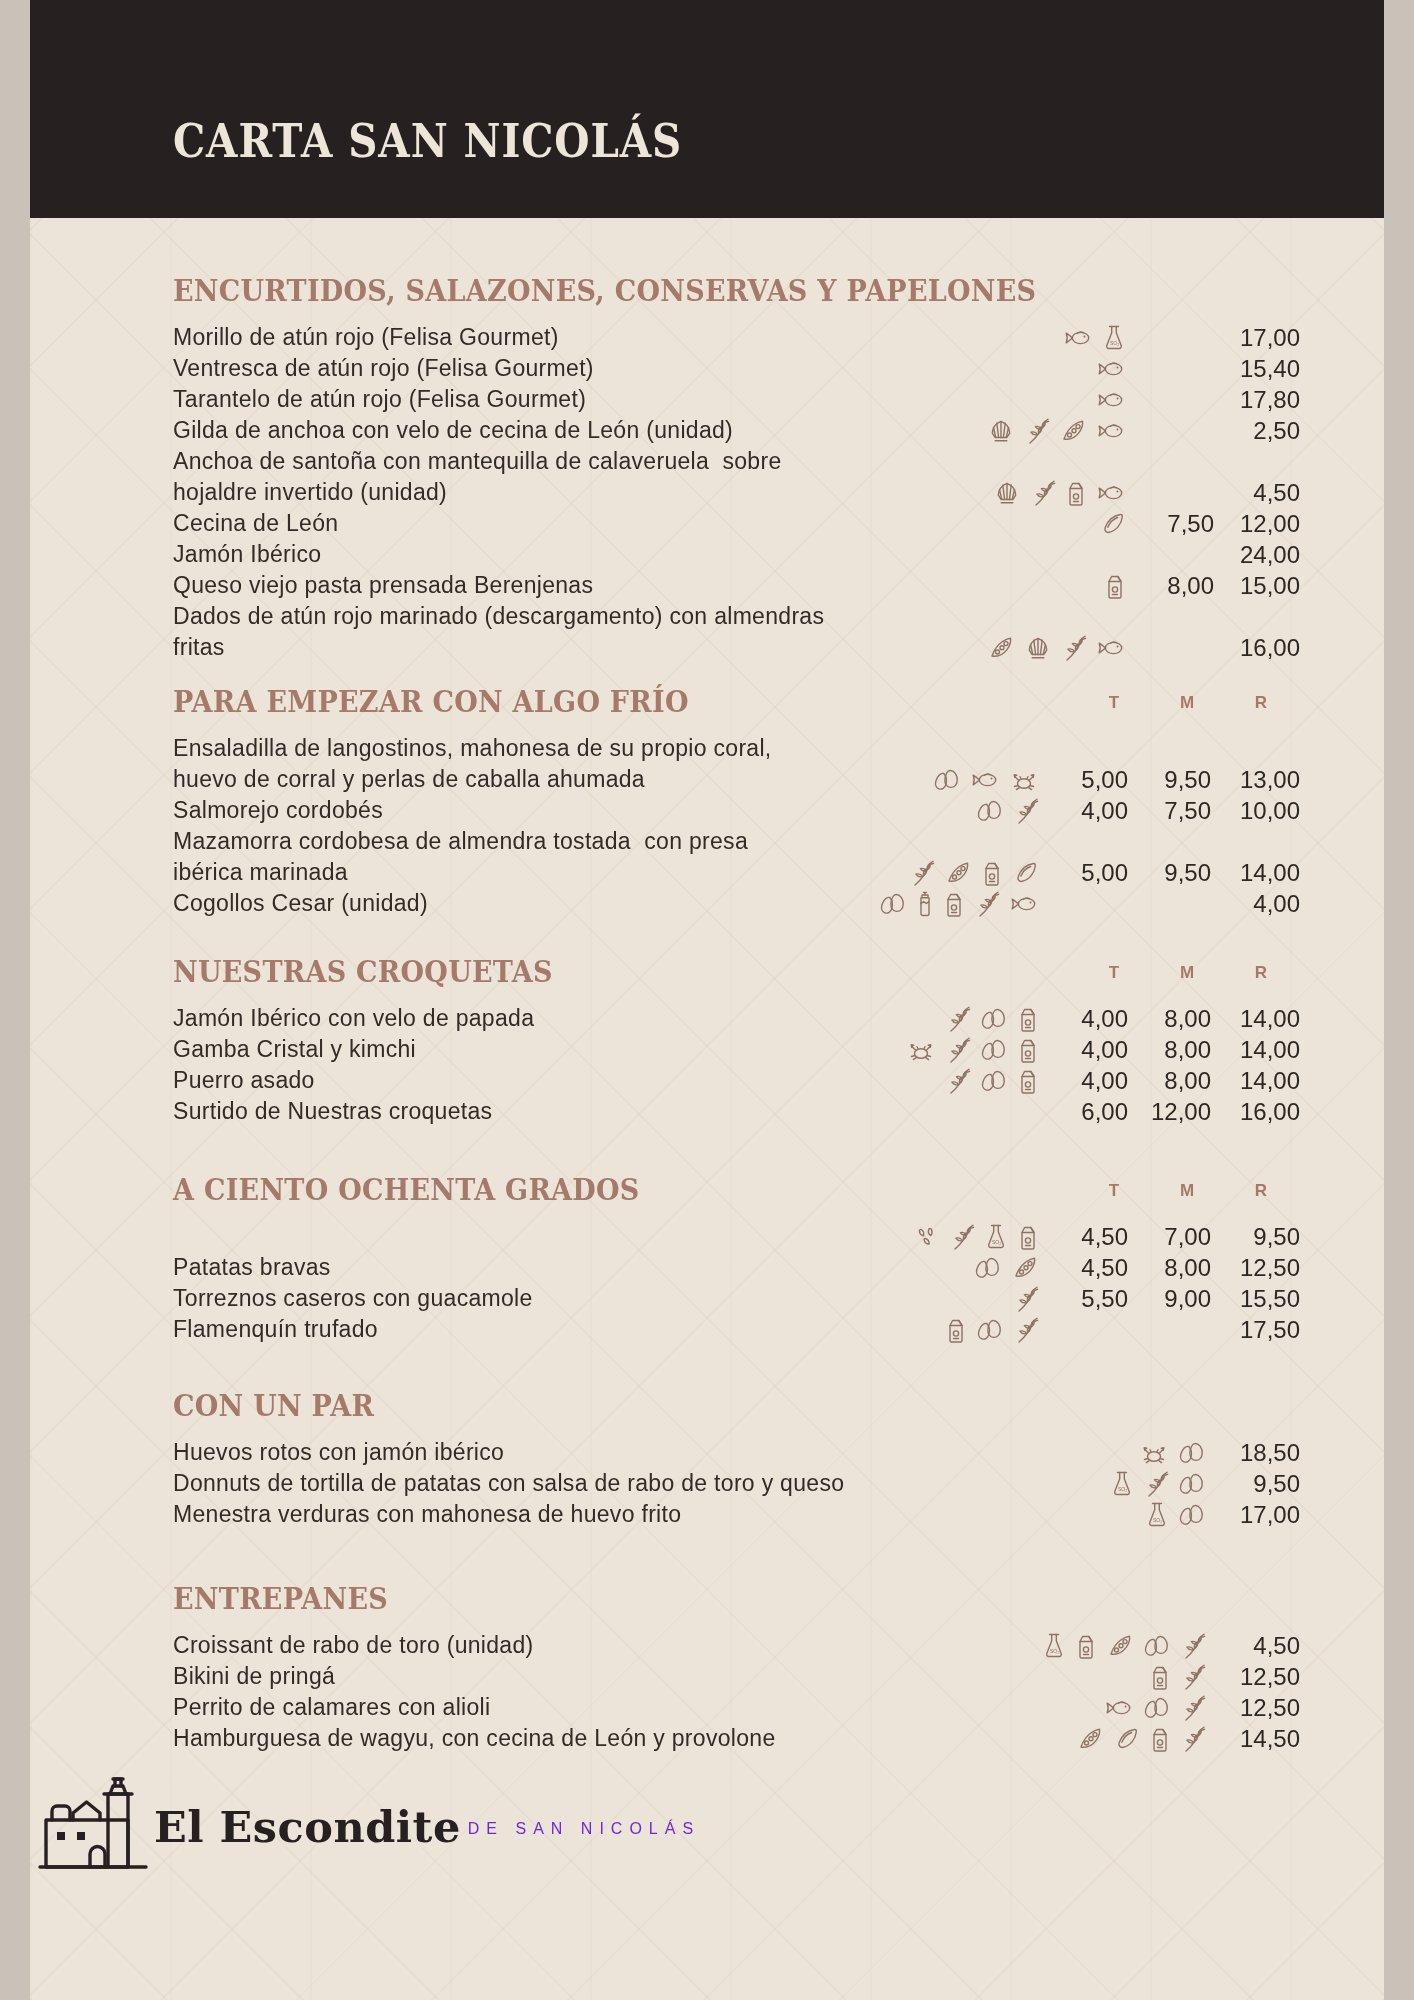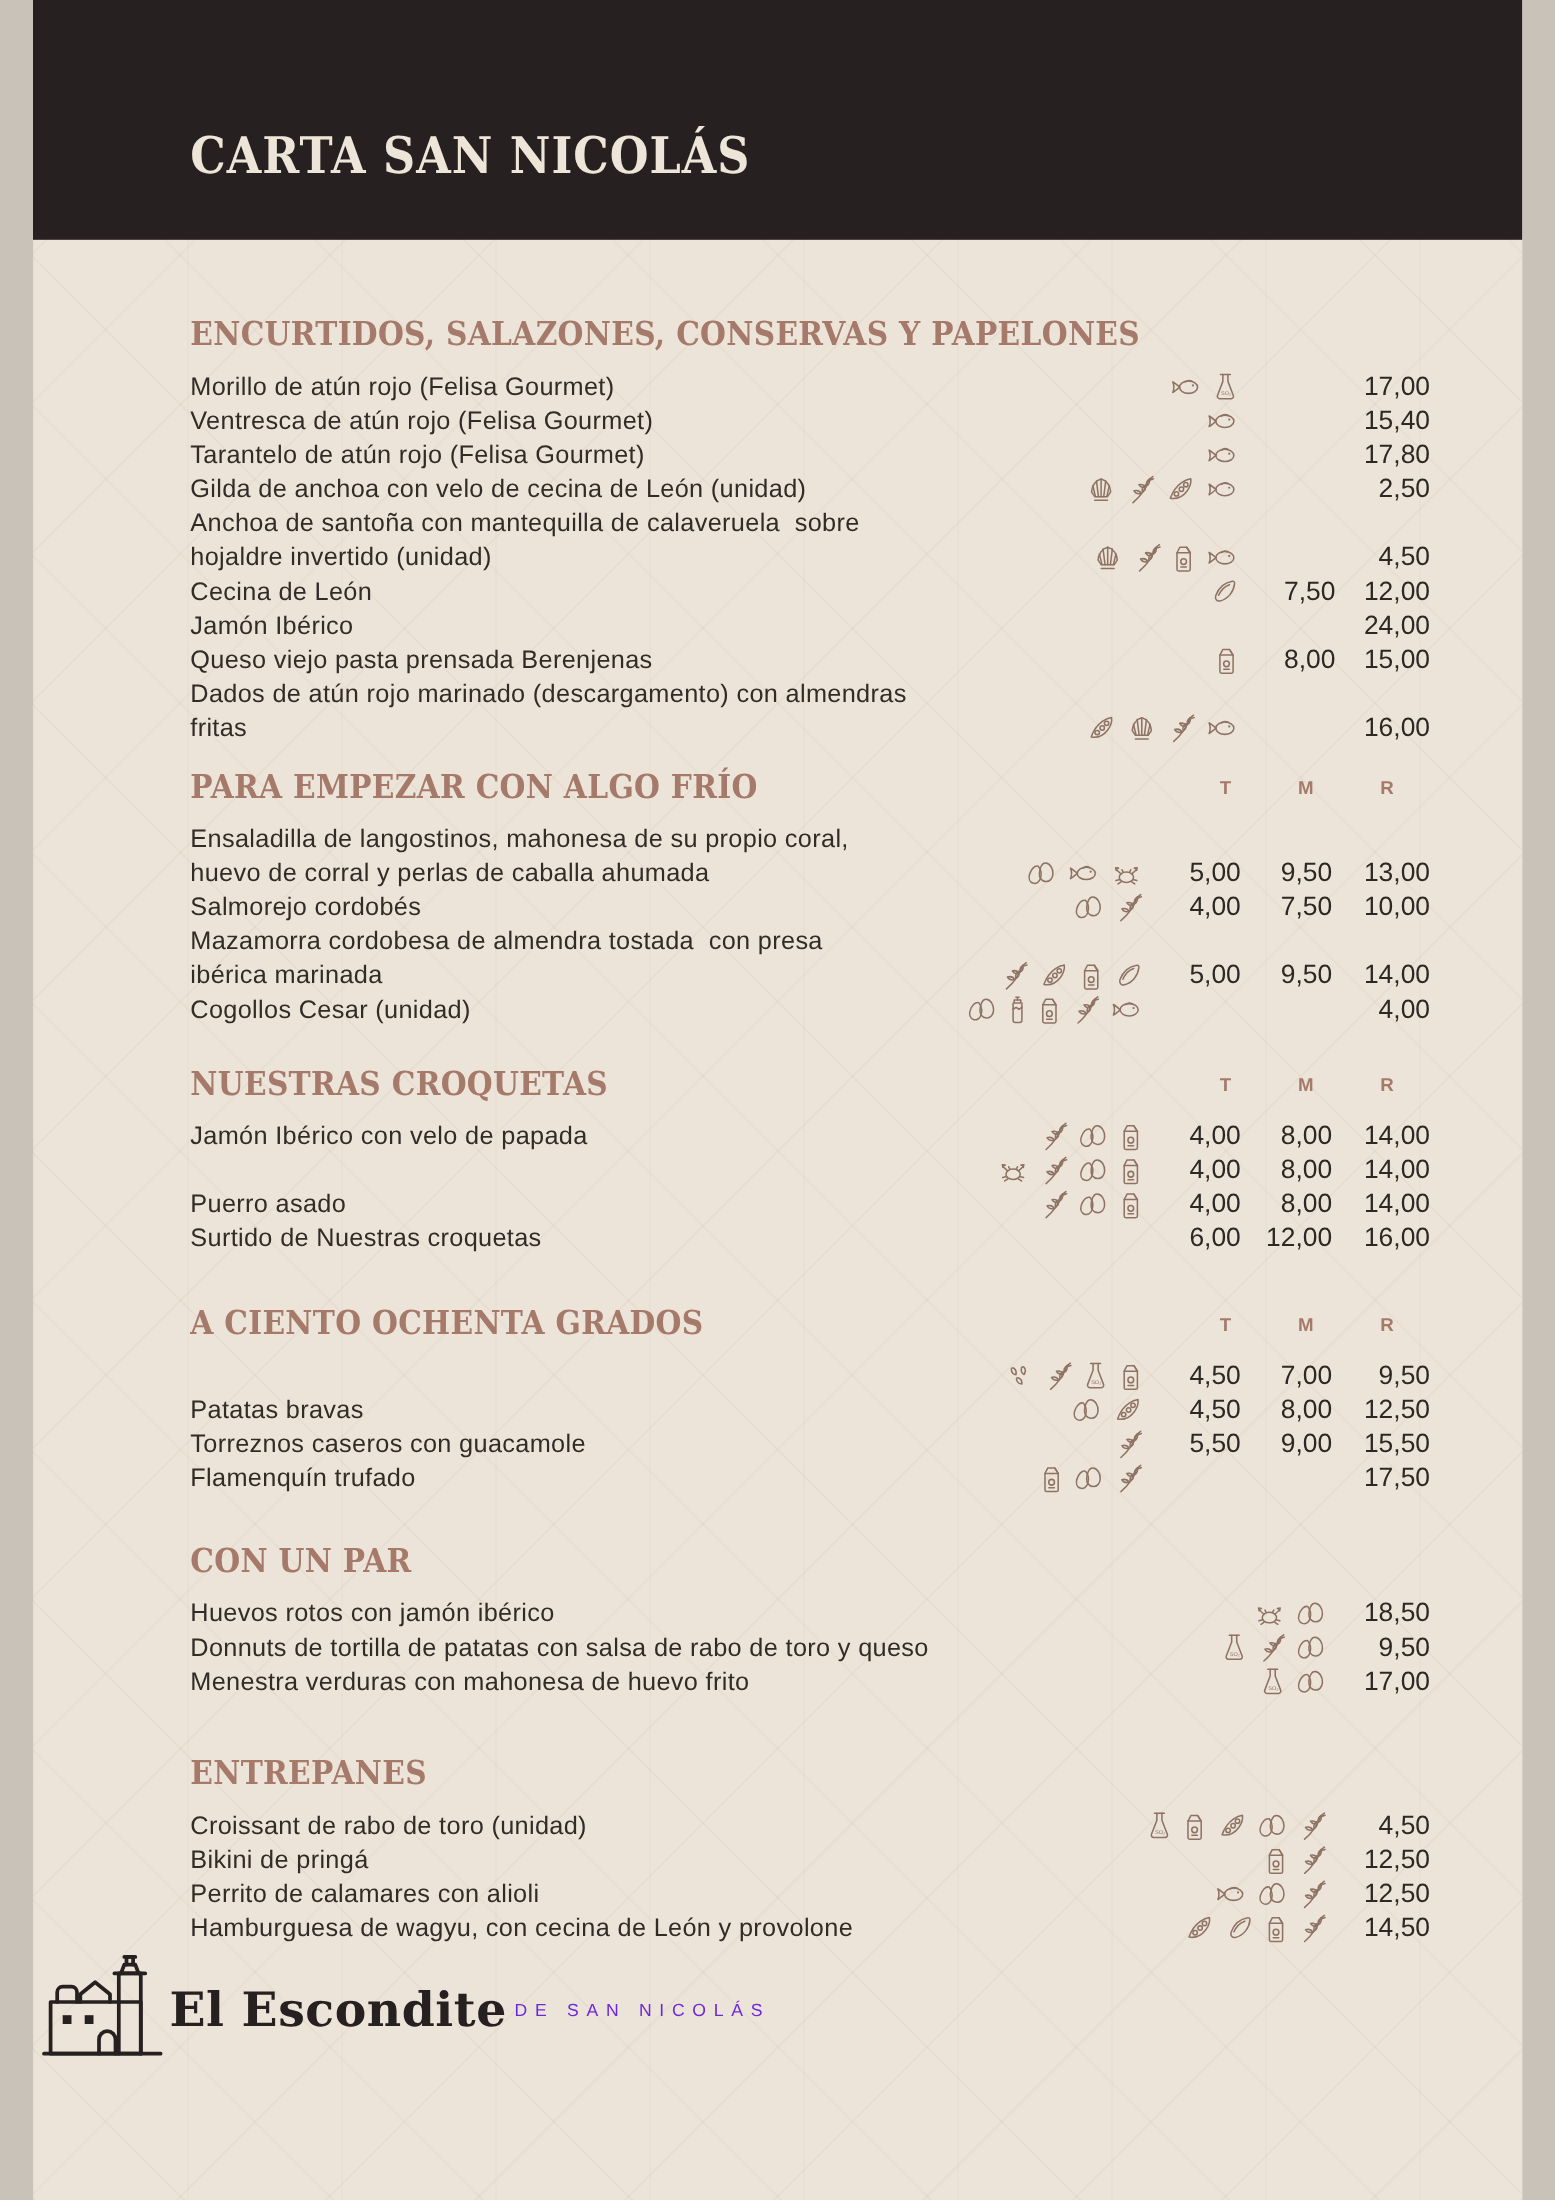--- a/index.html
+++ b/index.html
@@ -8,21 +8,21 @@
   
   .page::before{content:"";position:absolute;inset:0;pointer-events:none;
     background:
       repeating-linear-gradient(45deg, rgba(150,120,95,.05) 0 2px, transparent 2px 96px),
       repeating-linear-gradient(-45deg, rgba(150,120,95,.05) 0 2px, transparent 2px 96px),
       repeating-linear-gradient(90deg, rgba(150,120,95,.03) 0 2px, transparent 2px 140px);}
   .masthead{position:absolute;top:0;left:0;width:100%;height:218px;background:#262020;}
   .masthead h1{position:absolute;left:143px;bottom:50px;margin:0;
     font-family:"DejaVu Serif","Liberation Serif",serif;font-weight:700;font-size:46px;
     letter-spacing:1px;color:#ece5d8;transform:scaleX(.88);transform-origin:left bottom;white-space:nowrap;}
-  .content{position:absolute;left:143px;top:220px;width:1127px;}
+  .content{position:absolute;left:143px;top:206px;width:1127px;}
   section.menu-section{position:relative;}
   .s1{margin-top:68px}.s2{margin-top:22px}.s3{margin-top:36px}.s4{margin-top:46px}.s5{margin-top:44px}.s6{margin-top:52px}
   .sec-head{display:flex;align-items:flex-end;}
   .sec-head h2{flex:1;margin:0 0 14px 0;font-family:"DejaVu Serif","Liberation Serif",serif;
     font-weight:700;font-size:30px;line-height:34px;color:#a57a6a;letter-spacing:.3px;
     transform:scaleX(.9);transform-origin:left bottom;white-space:nowrap;}
   .tmr{display:flex;margin-bottom:20px;}
   .tmr span{display:block;text-align:center;font-size:17px;font-weight:700;color:#a57a6a;letter-spacing:1px;}
   .tmr .c-t{width:75px}.tmr .c-m{width:71px}.tmr .c-r{width:77px}
   .item{display:flex;align-items:flex-end;column-gap:14px;font-size:23px;line-height:31px;}
@@ -474,20 +474,21 @@
               </svg>
             </span>
           </div>
           <div class="item-prices">
             <span class="cell cell-t">4,00</span>
             <span class="cell cell-m">8,00</span>
             <span class="cell cell-r">14,00</span>
           </div>
         </div>
         <div class="item">
+          <div class="item-name">Gamba Cristal y kimchi</div>
           <div class="item-icons">
             <span>
               <svg fill="none" stroke="currentColor" stroke-width="1.4" stroke-linecap="round" stroke-linejoin="round" width="30" height="24" viewBox="0 0 30 24">
                 <ellipse cx="15" cy="15.5" rx="6.5" ry="4.8"></ellipse>
                 <path d="M12.2 11 l-1.2 -2.3 M17.8 11 l1.2 -2.3"></path>
                 <path d="M10 12.5 C7.5 10.5 6 9 5.2 6.8 M5.2 6.8 l2.6 0.4 M5.2 6.8 l0.5 2.5"></path>
                 <path d="M20 12.5 C22.5 10.5 24 9 24.8 6.8 M24.8 6.8 l-2.6 0.4 M24.8 6.8 l-0.5 2.5"></path>
                 <path d="M9 17.5 l-3.5 1 M10.2 19.6 l-2.8 2 M21 17.5 l3.5 1 M19.8 19.6 l2.8 2"></path>
               </svg>
             </span>

